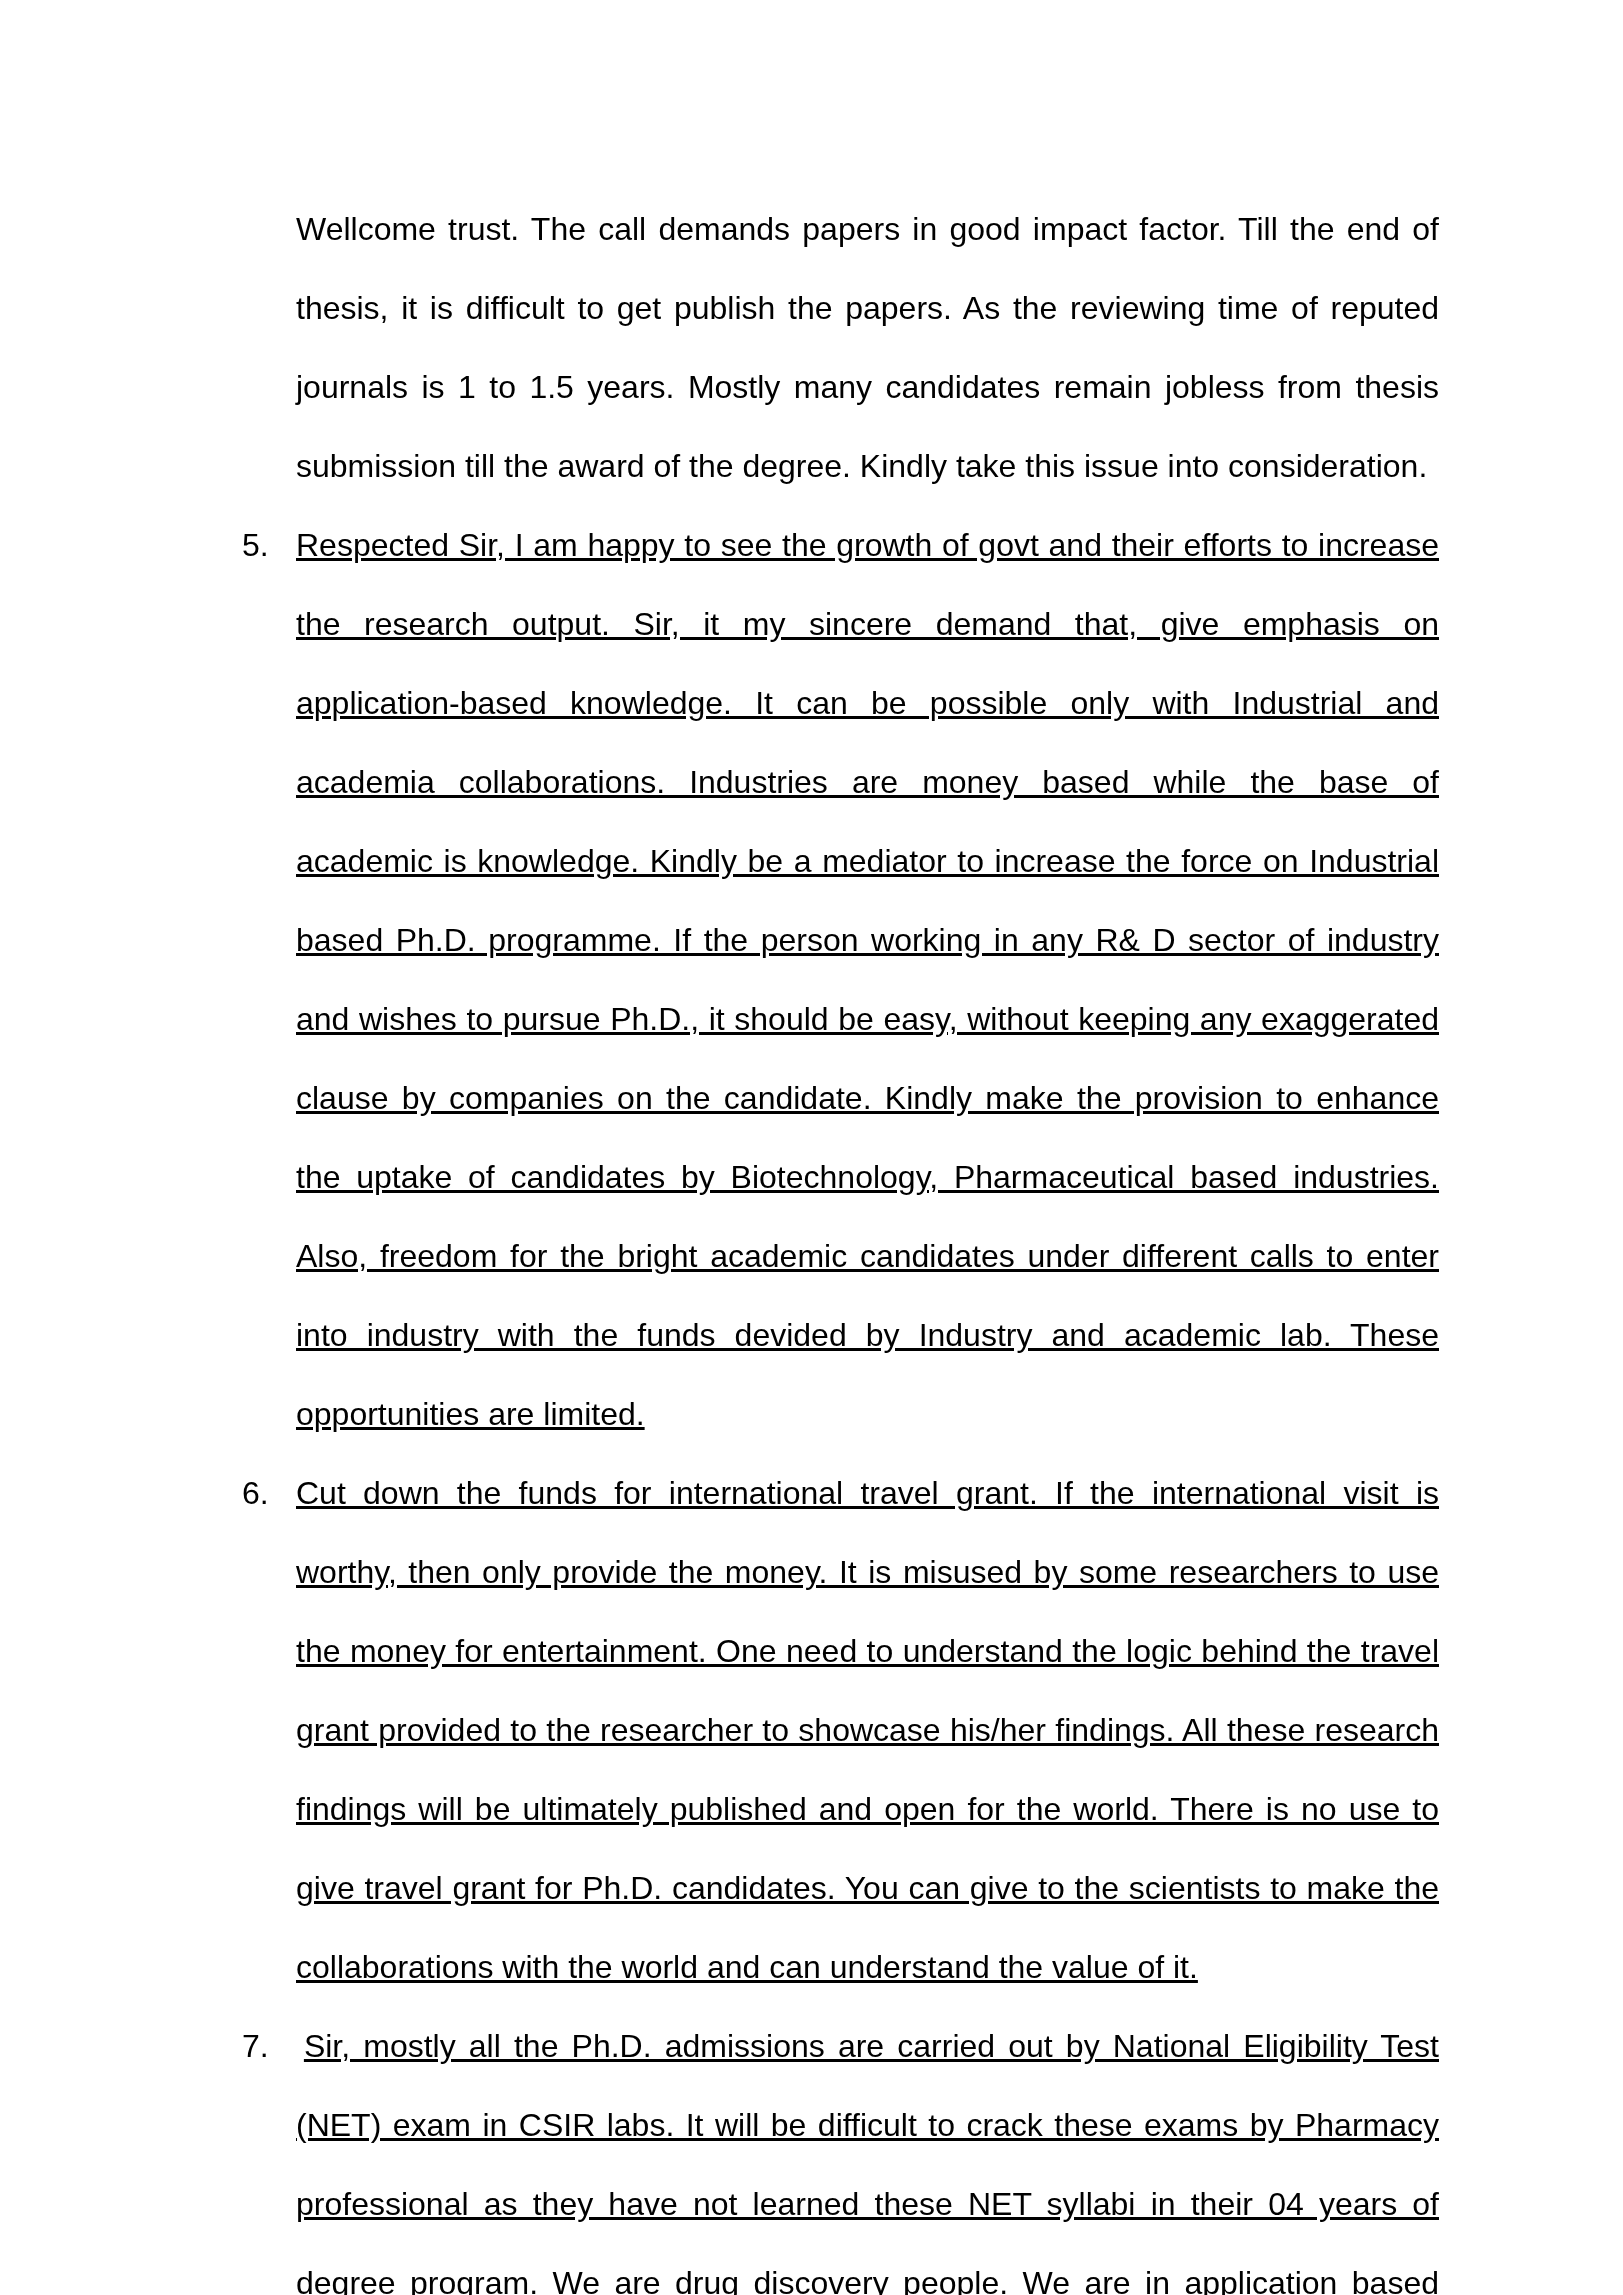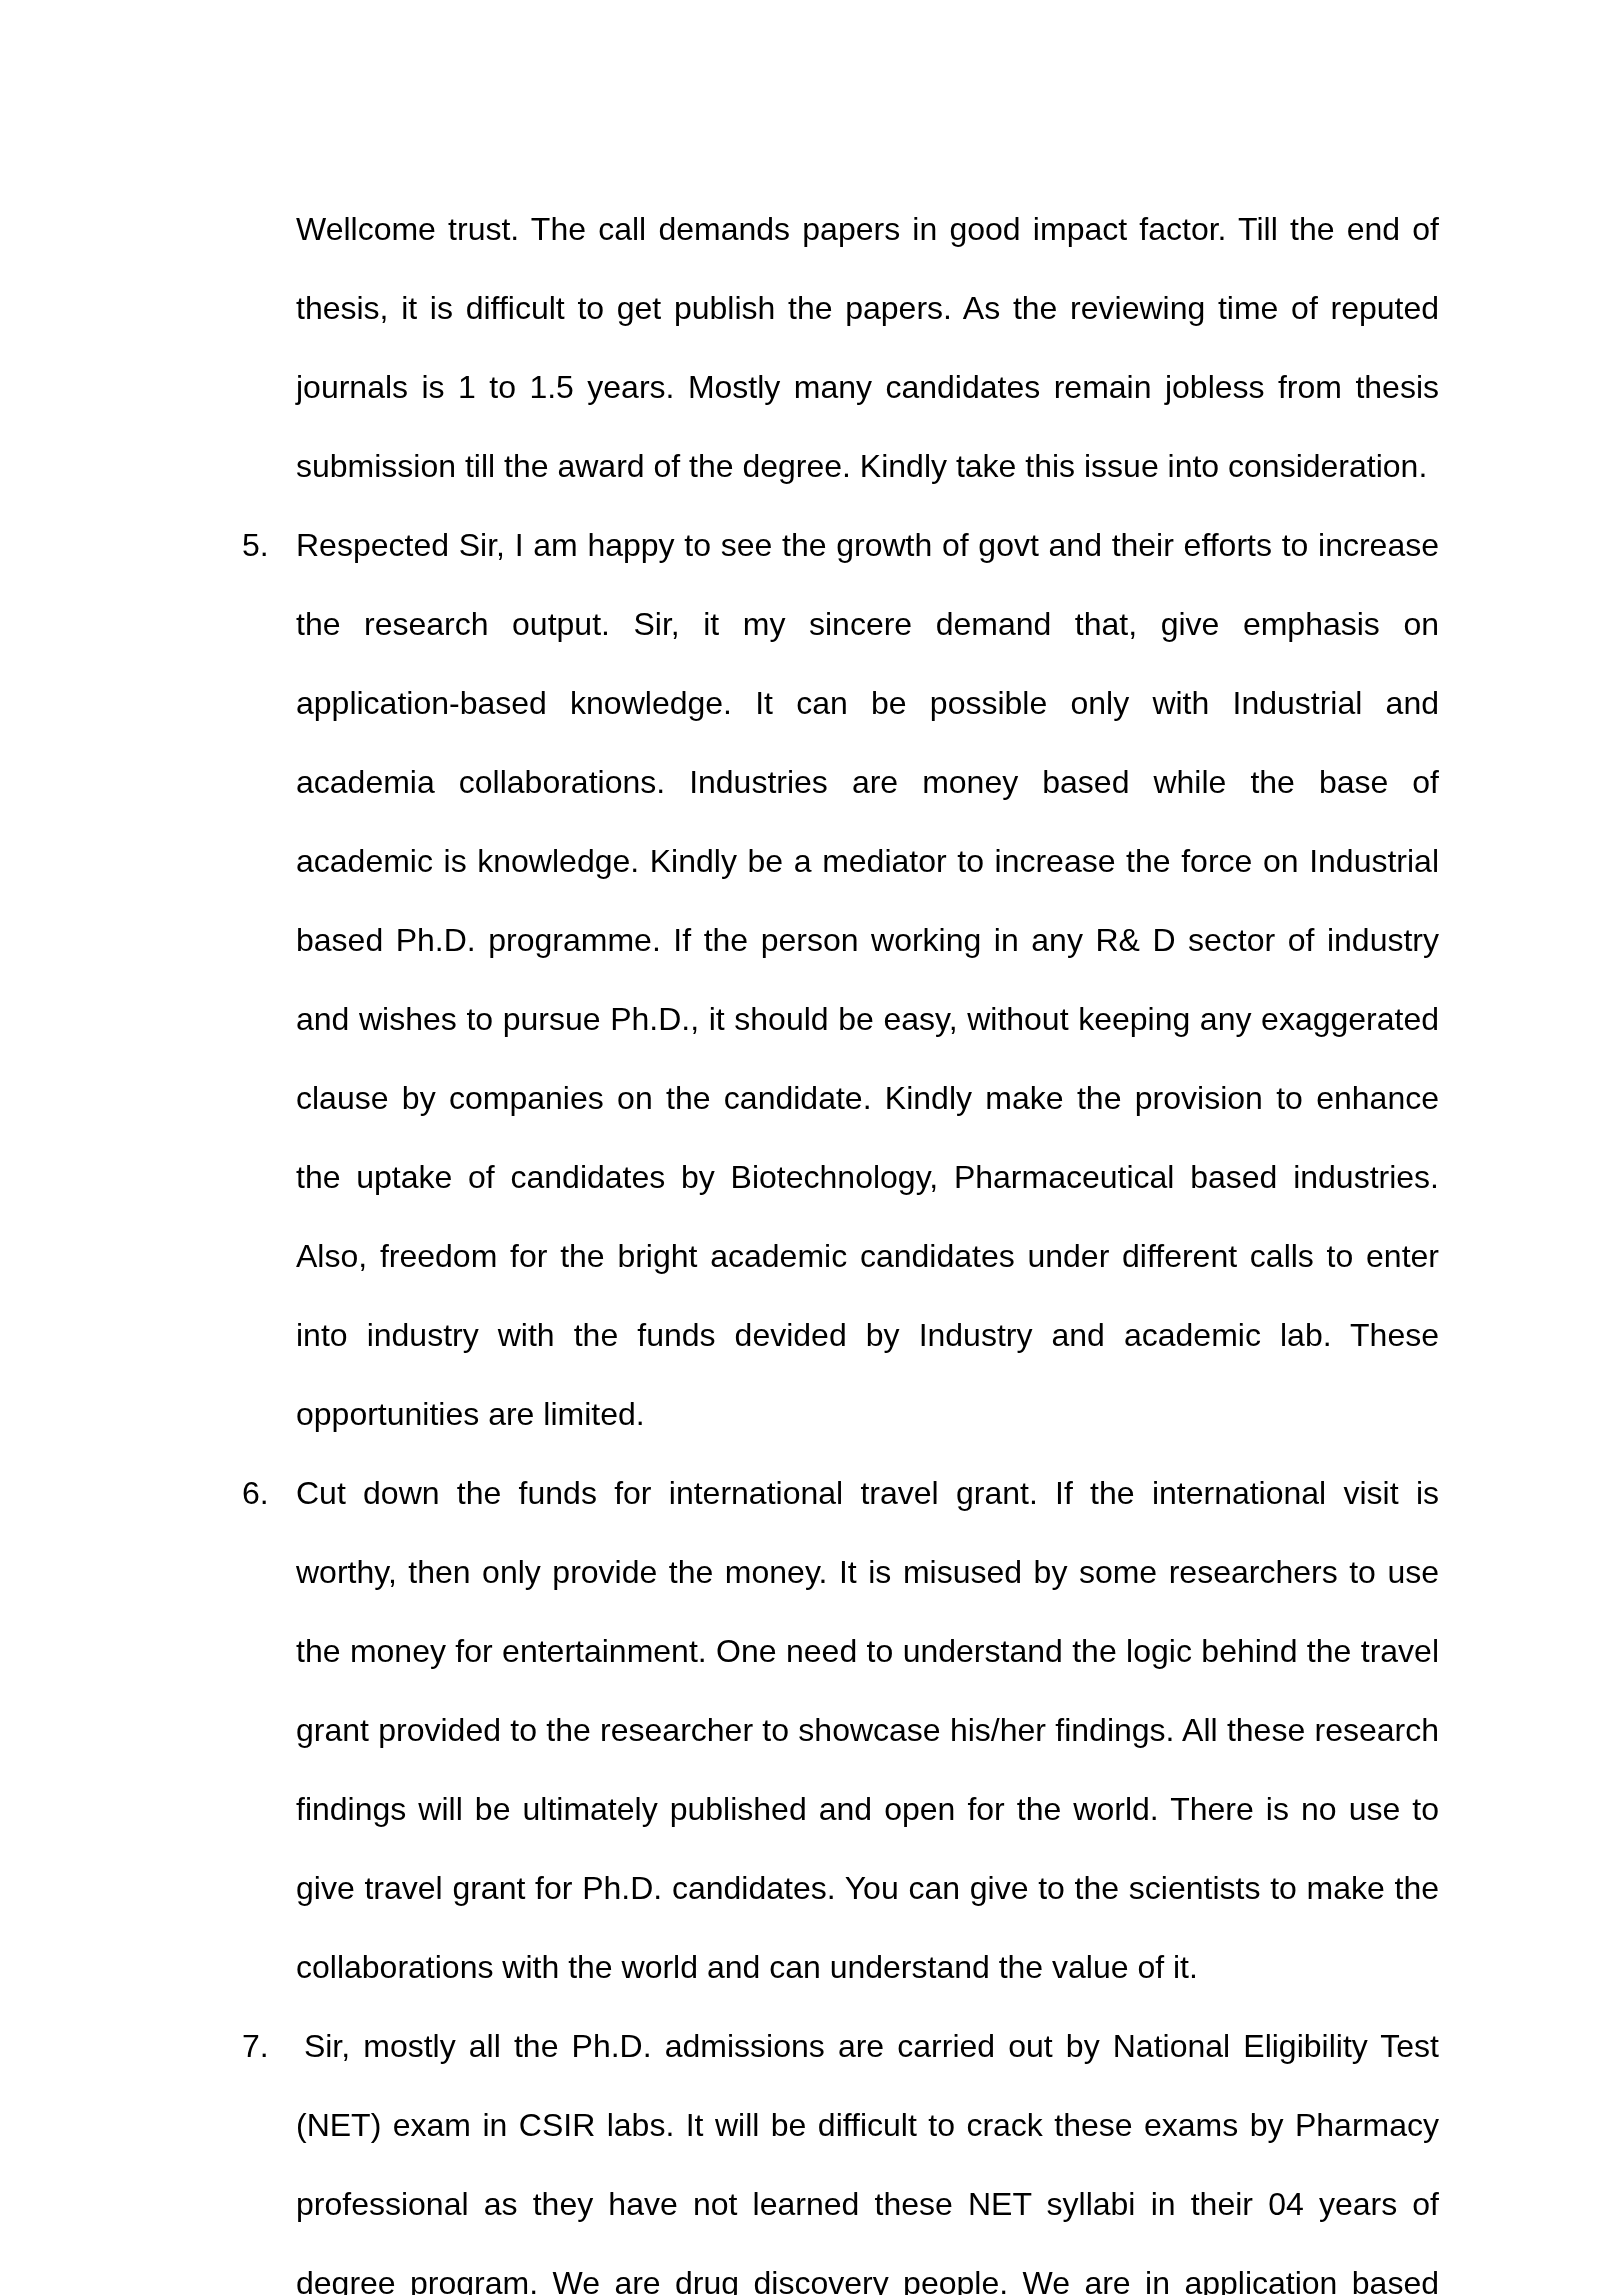--- a/index.html
+++ b/index.html
@@ -47,20 +47,21 @@
       padding: 0;
     }
     .list-num {
       position: absolute;
       left: -54px;
       top: 0;
     }
     .item-text {
       display: block;
       text-align: justify;
+      text-decoration: underline;
     }
     .item-text.lead-space {
       text-indent: 7.9px;
     }
   </style>
 </head>
 <body>
 
 <div class="page">
   <div class="content">

